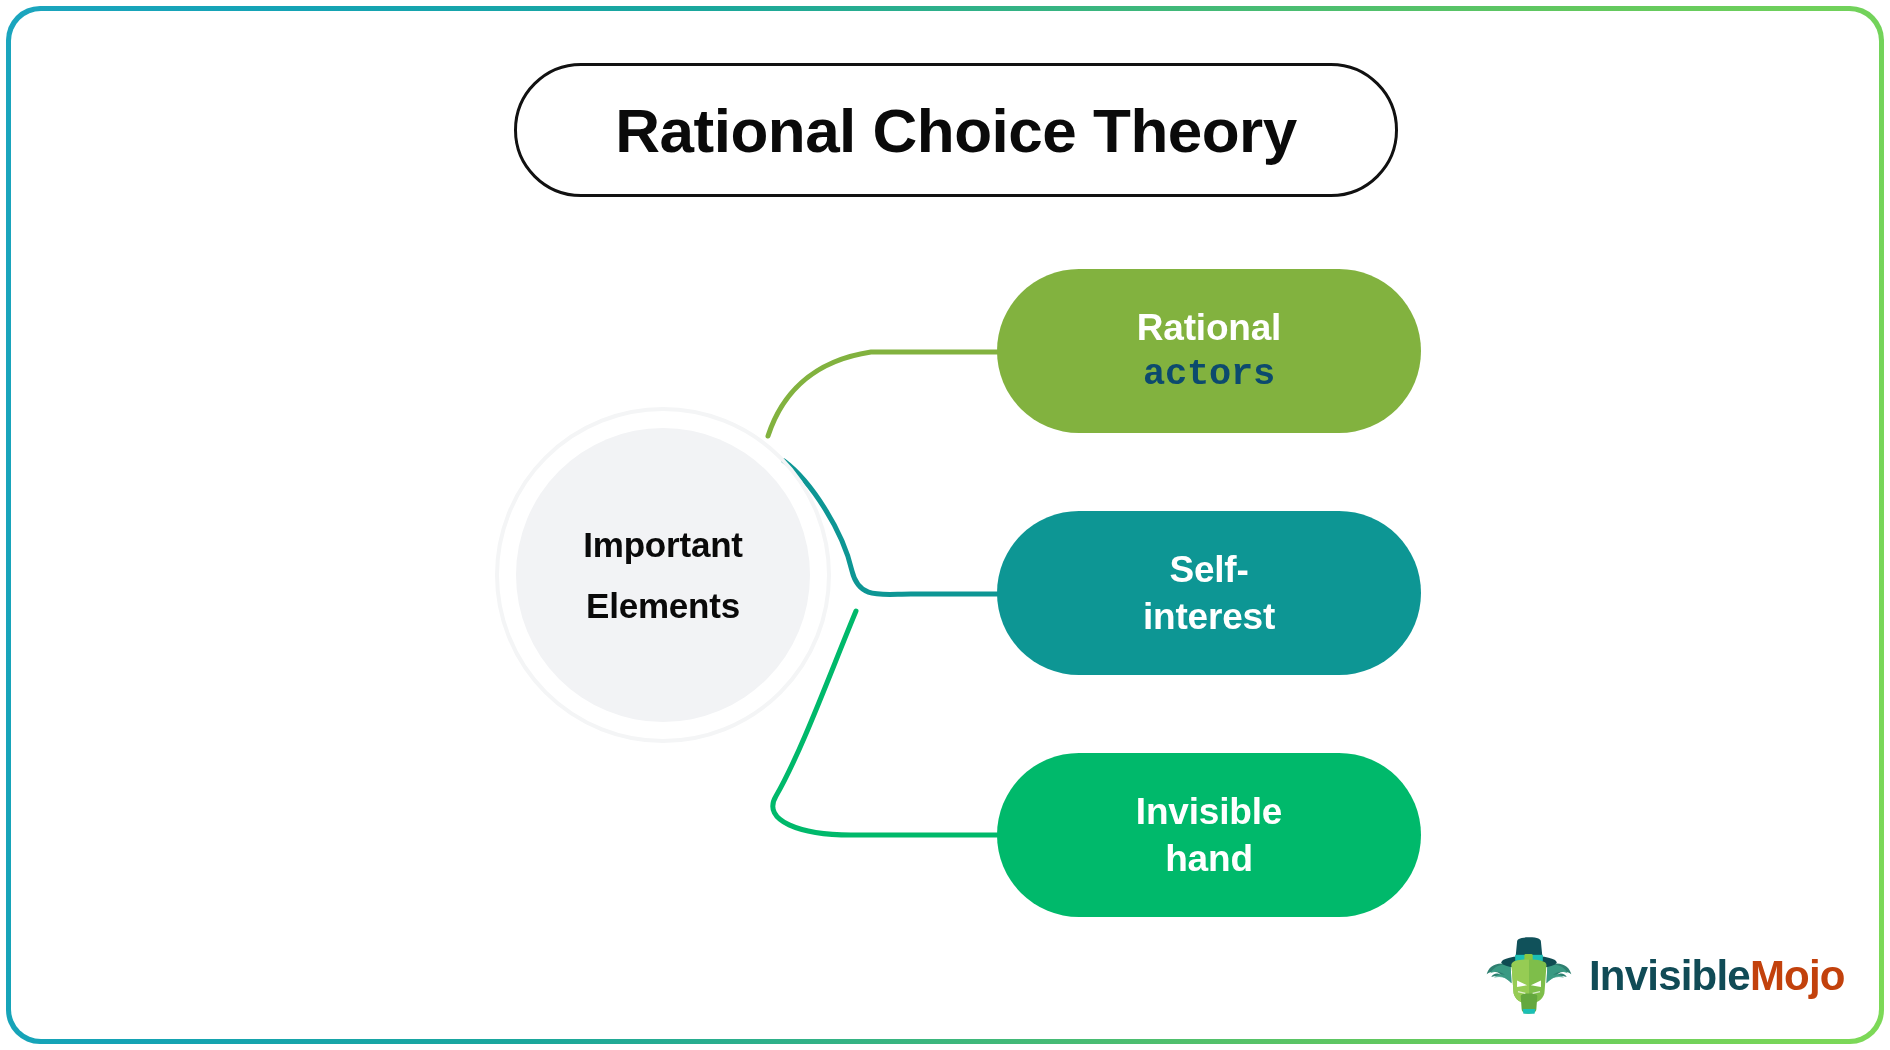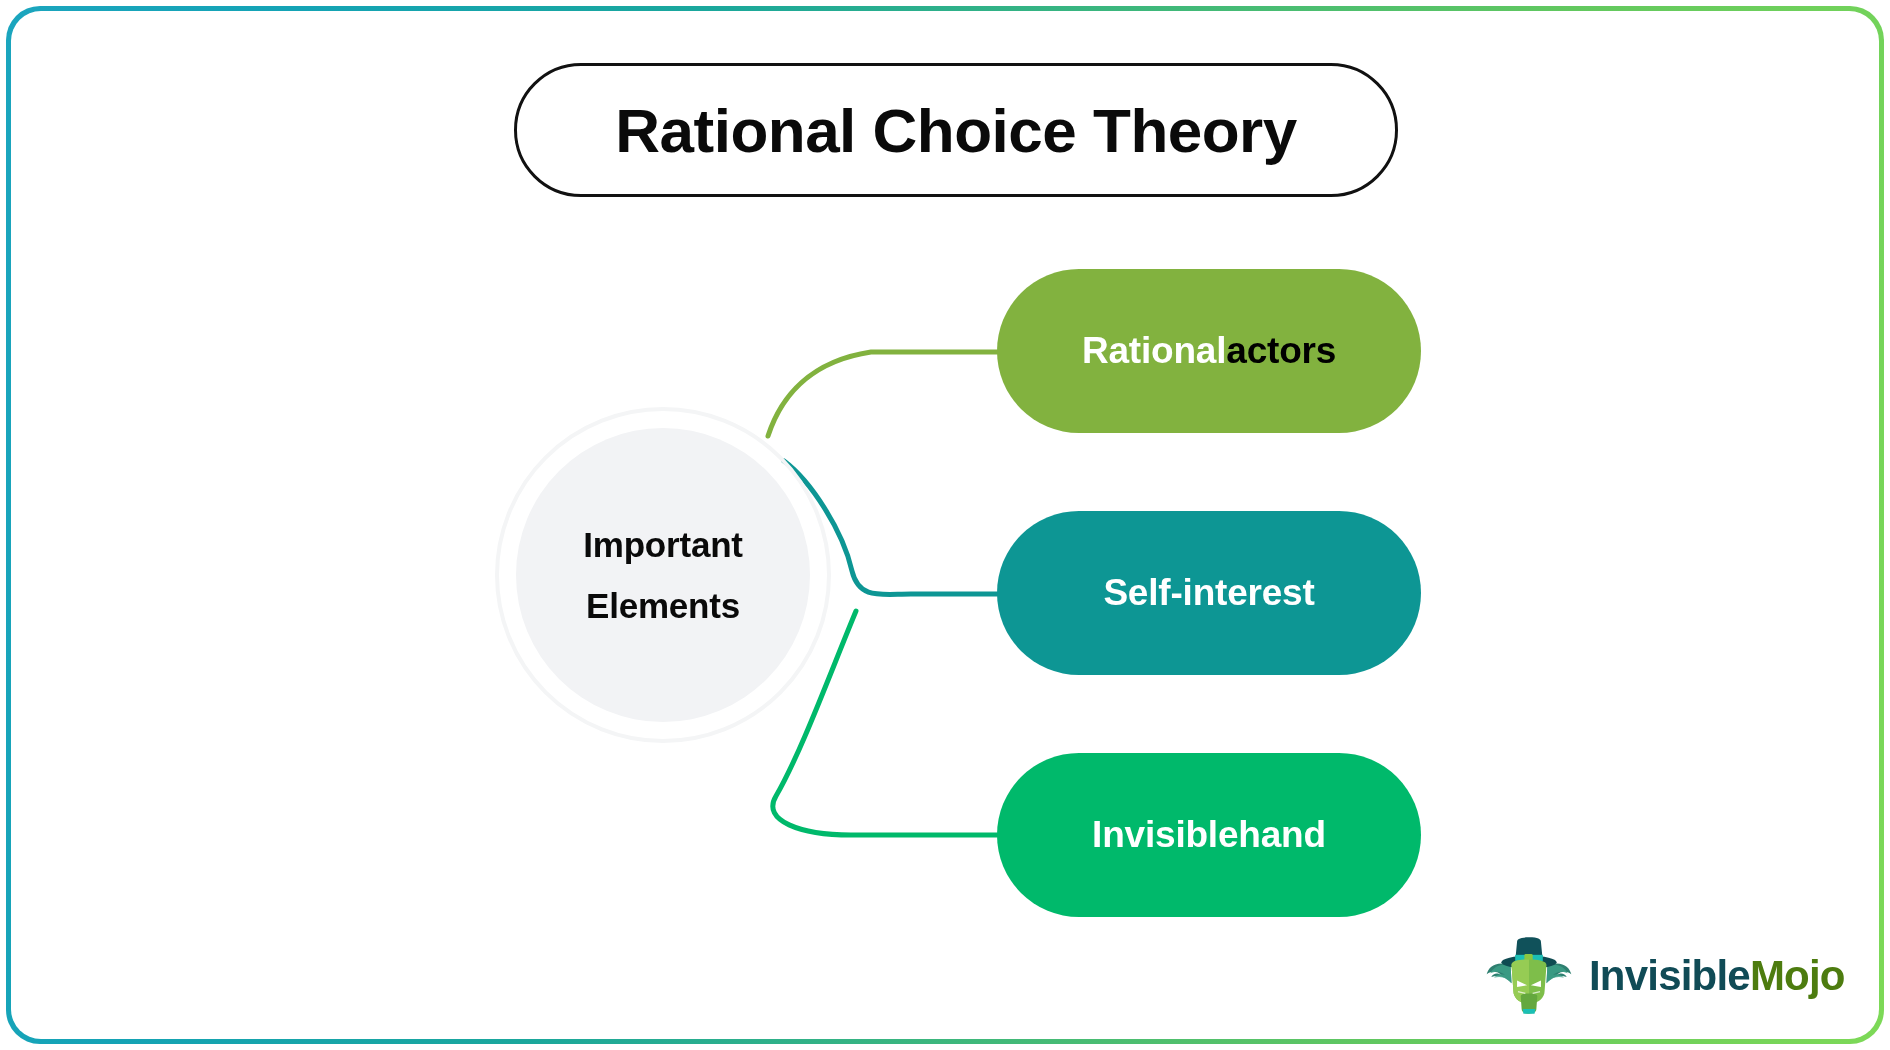--- a/index.html
+++ b/index.html
@@ -107,21 +107,21 @@
   }
 
   
   .branch-pill {
     position: absolute;
     left: 986px;
     width: 424px;
     height: 164px;
     border-radius: 82px;
     display: flex;
-    flex-direction: row;
+    flex-direction: column;
     align-items: center;
     justify-content: center;
   }
   .branch-pill .bl {
     font-size: 37px;
     font-weight: 800;
     color: #ffffff;
     line-height: 1.28;
     letter-spacing: -0.2px;
     text-align: center;
@@ -171,21 +171,21 @@
     <div id="center-node">
       <div id="center-ring" style="border-color: rgb(244, 245, 246);"></div>
       <div id="center-disc" style="background: rgb(242, 243, 245);">
         <div class="line" style="color: rgb(10, 10, 10);">Important</div>
         <div class="line" style="color: rgb(10, 10, 10);">Elements</div>
       </div>
     </div>
 
     <div class="branch-pill" id="pill-0" style="background: rgb(130, 178, 63);">
       <div class="bl" style="color: rgb(255, 255, 255);">Rational</div>
-      <div class="bl" style="color: #000000;">actors</div>
+      <div class="bl" style="color: #0c4a6e; font-family: Liberation Mono, monospace;">actors</div>
     </div>
 
     <div class="branch-pill" id="pill-2" style="background: rgb(0, 185, 107);">
       <div class="bl" style="color: rgb(255, 255, 255);">Invisible</div>
       <div class="bl" style="color: rgb(255, 255, 255);">hand</div>
     </div>
 
     <div class="branch-pill" id="pill-1" style="background: rgb(13, 150, 148);">
       <div class="bl" style="color: rgb(255, 255, 255);">Self-</div>
       <div class="bl" style="color: rgb(255, 255, 255);">interest</div>
@@ -219,18 +219,18 @@
                  L58 86 C58 89 55 91 50 91 C45 91 42 89 42 86 Z" fill="#64A83E"></path>
         <path d="M43 86 L57 86 L56 91 L44 91 Z" fill="#1BBFB5"></path>
 
         <path d="M37 55 L48 60 L37 62 Z" fill="#ffffff"></path>
         <path d="M63 55 L52 60 L63 62 Z" fill="#ffffff"></path>
 
         <path d="M38 67 L46 69" stroke="#ffffff" stroke-width="1.4" opacity="0.7" fill="none"></path>
         <path d="M62 67 L54 69" stroke="#ffffff" stroke-width="1.4" opacity="0.7" fill="none"></path>
       </svg>
       <div id="logo-word">
-        <span class="w1" style="color: rgb(16, 75, 86);">Invisible</span><span class="w2" style="color: #4d7c0f;">Mojo</span>
+        <span class="w1" style="color: rgb(16, 75, 86);">Invisible</span><span class="w2" style="color: #c2410c;">Mojo</span>
       </div>
     </div>
 
   </div>
 </div>
 
 </body></html>

